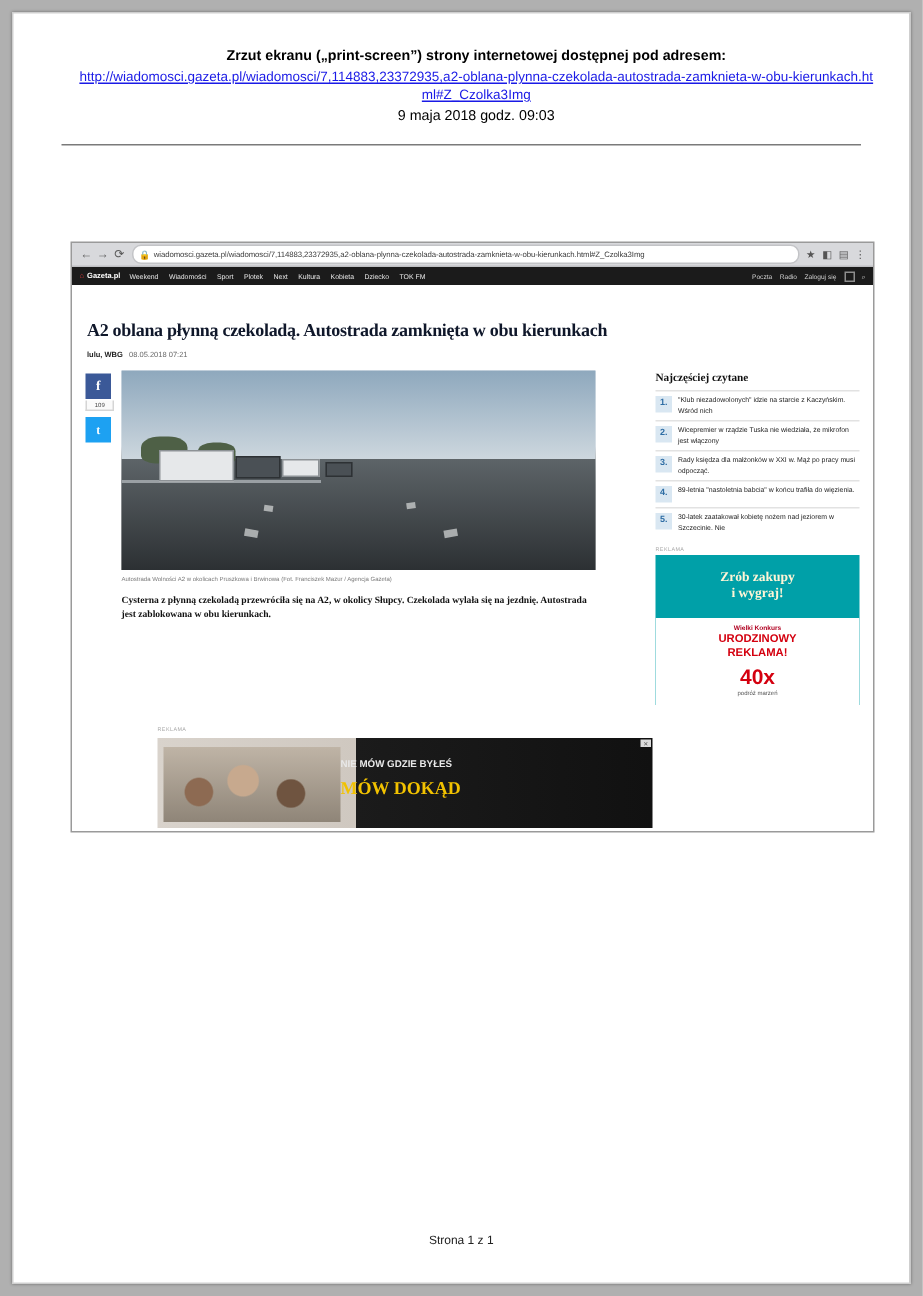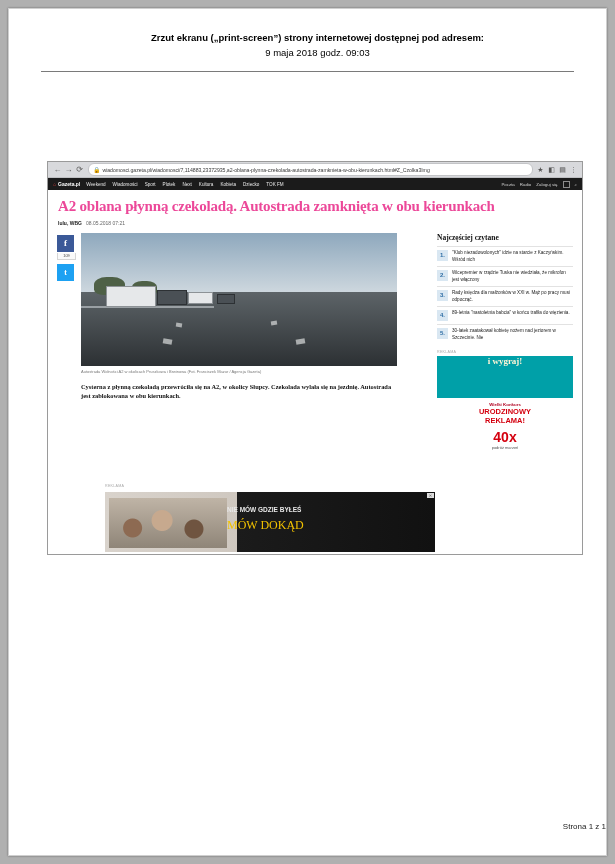--- a/index.html
+++ b/index.html
@@ -159,25 +159,25 @@
     color: #cfcfcf;
     font-size: 4.4px;
   }
   .site-top .right .sq {
     width: 5px; height: 5px;
     border: 1px solid #8d8d8d;
     display: inline-block;
   }
 
   .headline {
-    padding: 7px 10px 0 10px;
+    padding: 21px 10px 0 10px;
     font-family: "Liberation Serif", serif;
-    font-size: 15px;
-    font-weight: bold;
-    color: #ec4899;
+    font-size: 12px;
+    font-weight: bold;
+    color: #0f172a;
     line-height: 18px;
     letter-spacing: -0.2px;
   }
   .byline {
     padding: 5px 10px 0 10px;
     font-size: 5px;
     color: #666;
   }
   .byline b { color: #222; }
 
@@ -380,21 +380,21 @@
     left: 122px; top: 14px;
     color: #e8e8e8;
     font-size: 6.5px;
     font-weight: bold;
   }
   .bottom-ad .t2 {
     position: absolute;
     left: 122px; top: 26px;
     color: #f2c200;
     font-size: 12px;
-    font-weight: normal;
+    font-weight: bold;
     font-family: "Liberation Serif", serif;
   }
   .bottom-ad .people {
     position: absolute;
     left: 4px; top: 6px;
     width: 118px; height: 50px;
     background:
       radial-gradient(circle at 20% 60%, #8d6a52 0 9px, transparent 10px),
       radial-gradient(circle at 45% 45%, #c7a98e 0 10px, transparent 11px),
       radial-gradient(circle at 72% 62%, #6f5440 0 9px, transparent 10px),
@@ -407,32 +407,33 @@
     font-size: 3.6px;
     color: #a9a9a9;
     letter-spacing: .3px;
   }
 
   .page-footer {
     position: absolute;
     bottom: 24px;
     left: 0;
     width: 100%;
-    text-align: right;
+    text-align: center;
     font-size: 8px;
     color: #222;
   }
 </style>
 </head>
 <body>
 
 <div class="page">
 
   <div class="doc-header">
     <div class="doc-title">Zrzut ekranu („print-screen”) strony internetowej dostępnej pod adresem:</div>
+    <a class="doc-url">http://wiadomosci.gazeta.pl/wiadomosci/7,114883,23372935,a2-oblana-plynna-czekolada-autostrada-zamknieta-w-obu-kierunkach.html#Z_Czolka3Img</a>
     <div class="doc-sub">9 maja 2018 godz. 09:03</div>
   </div>
   <div class="hr"></div>
 
   <div class="shot">
 
     <div class="chrome-bar">
       <div class="nav-ico">←</div>
       <div class="nav-ico">→</div>
       <div class="nav-ico">⟳</div>
@@ -527,20 +528,21 @@
           <div class="side-num">4.</div>
           <div class="side-text">89-letnia "nastoletnia babcia" w końcu trafiła do więzienia.</div>
         </div>
         <div class="side-item">
           <div class="side-num">5.</div>
           <div class="side-text">30-latek zaatakował kobietę nożem nad jeziorem w Szczecinie. Nie</div>
         </div>
 
         <div class="ad-label">REKLAMA</div>
         <div class="ad-box">
+          <div class="l1">Zrób zakupy</div>
           <div class="l1" style="padding-top:0">i wygraj!</div>
           <div class="white">
             <div class="l2">Wielki Konkurs</div>
             <div class="l3">URODZINOWY</div>
             <div class="l3">REKLAMA!</div>
             <div class="l4">40x</div>
             <div class="l5">podróż marzeń</div>
           </div>
         </div>
       </div>

